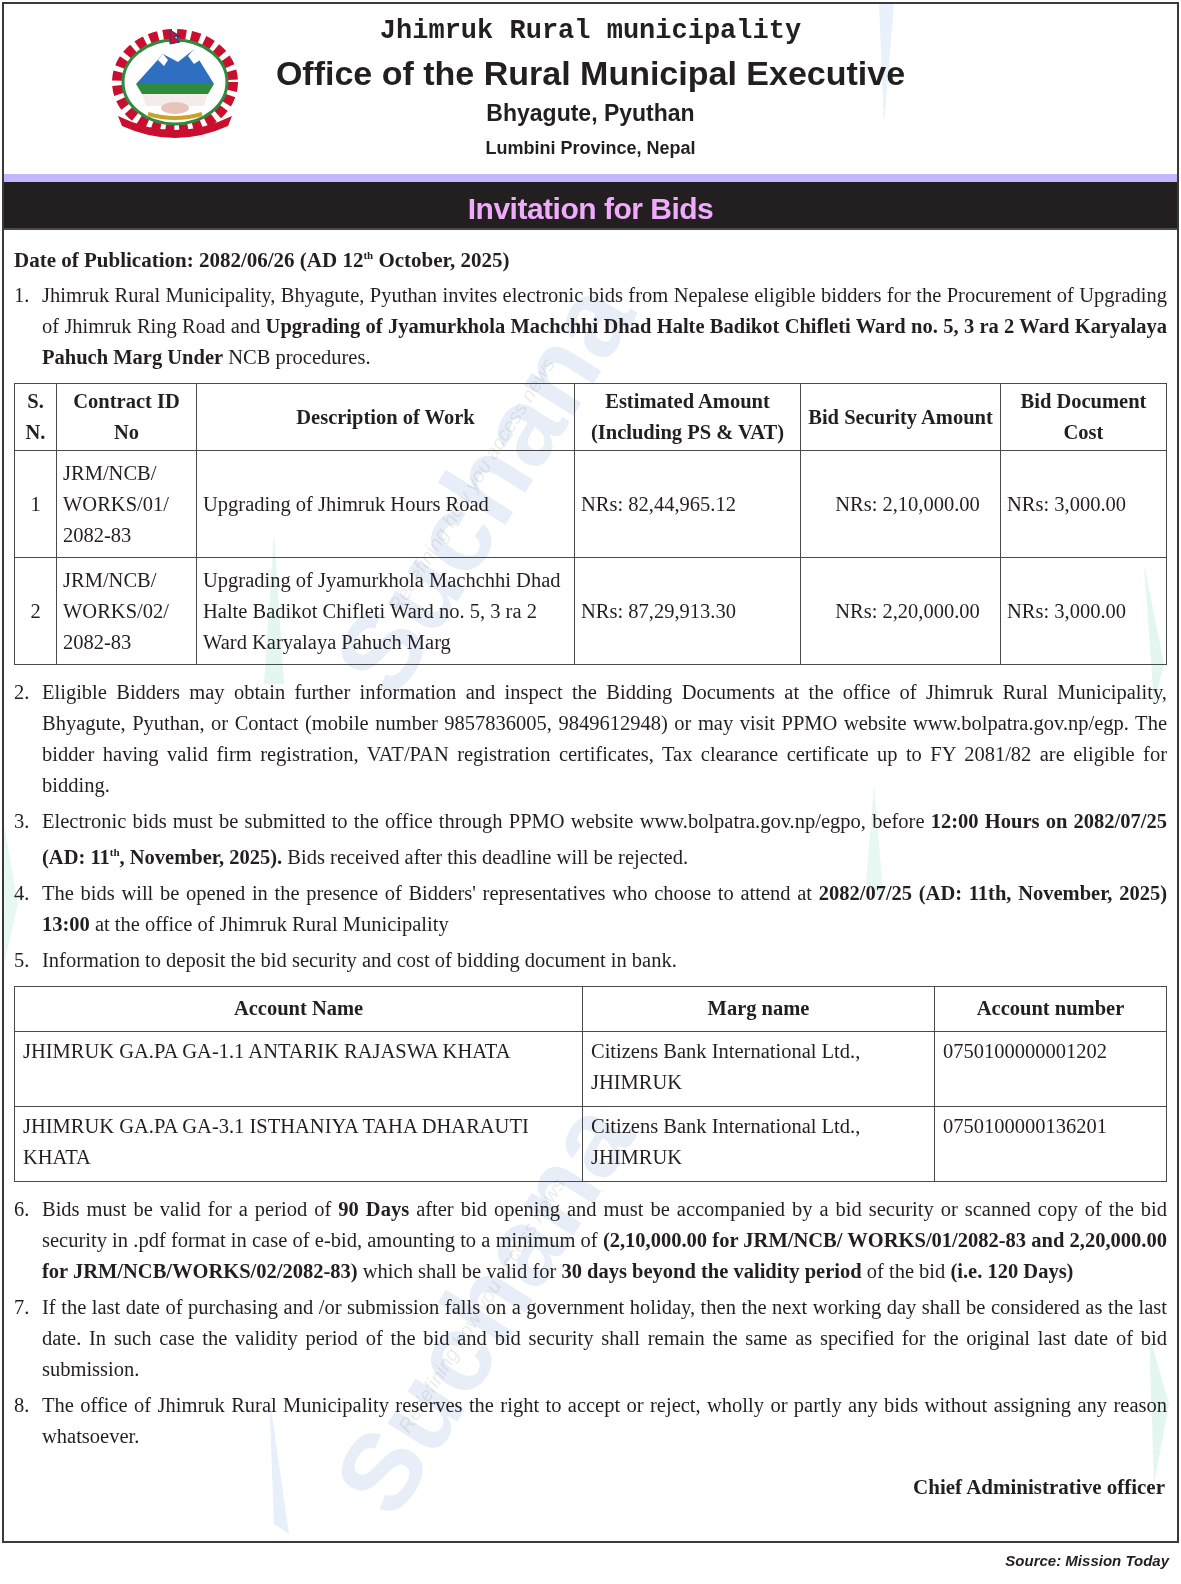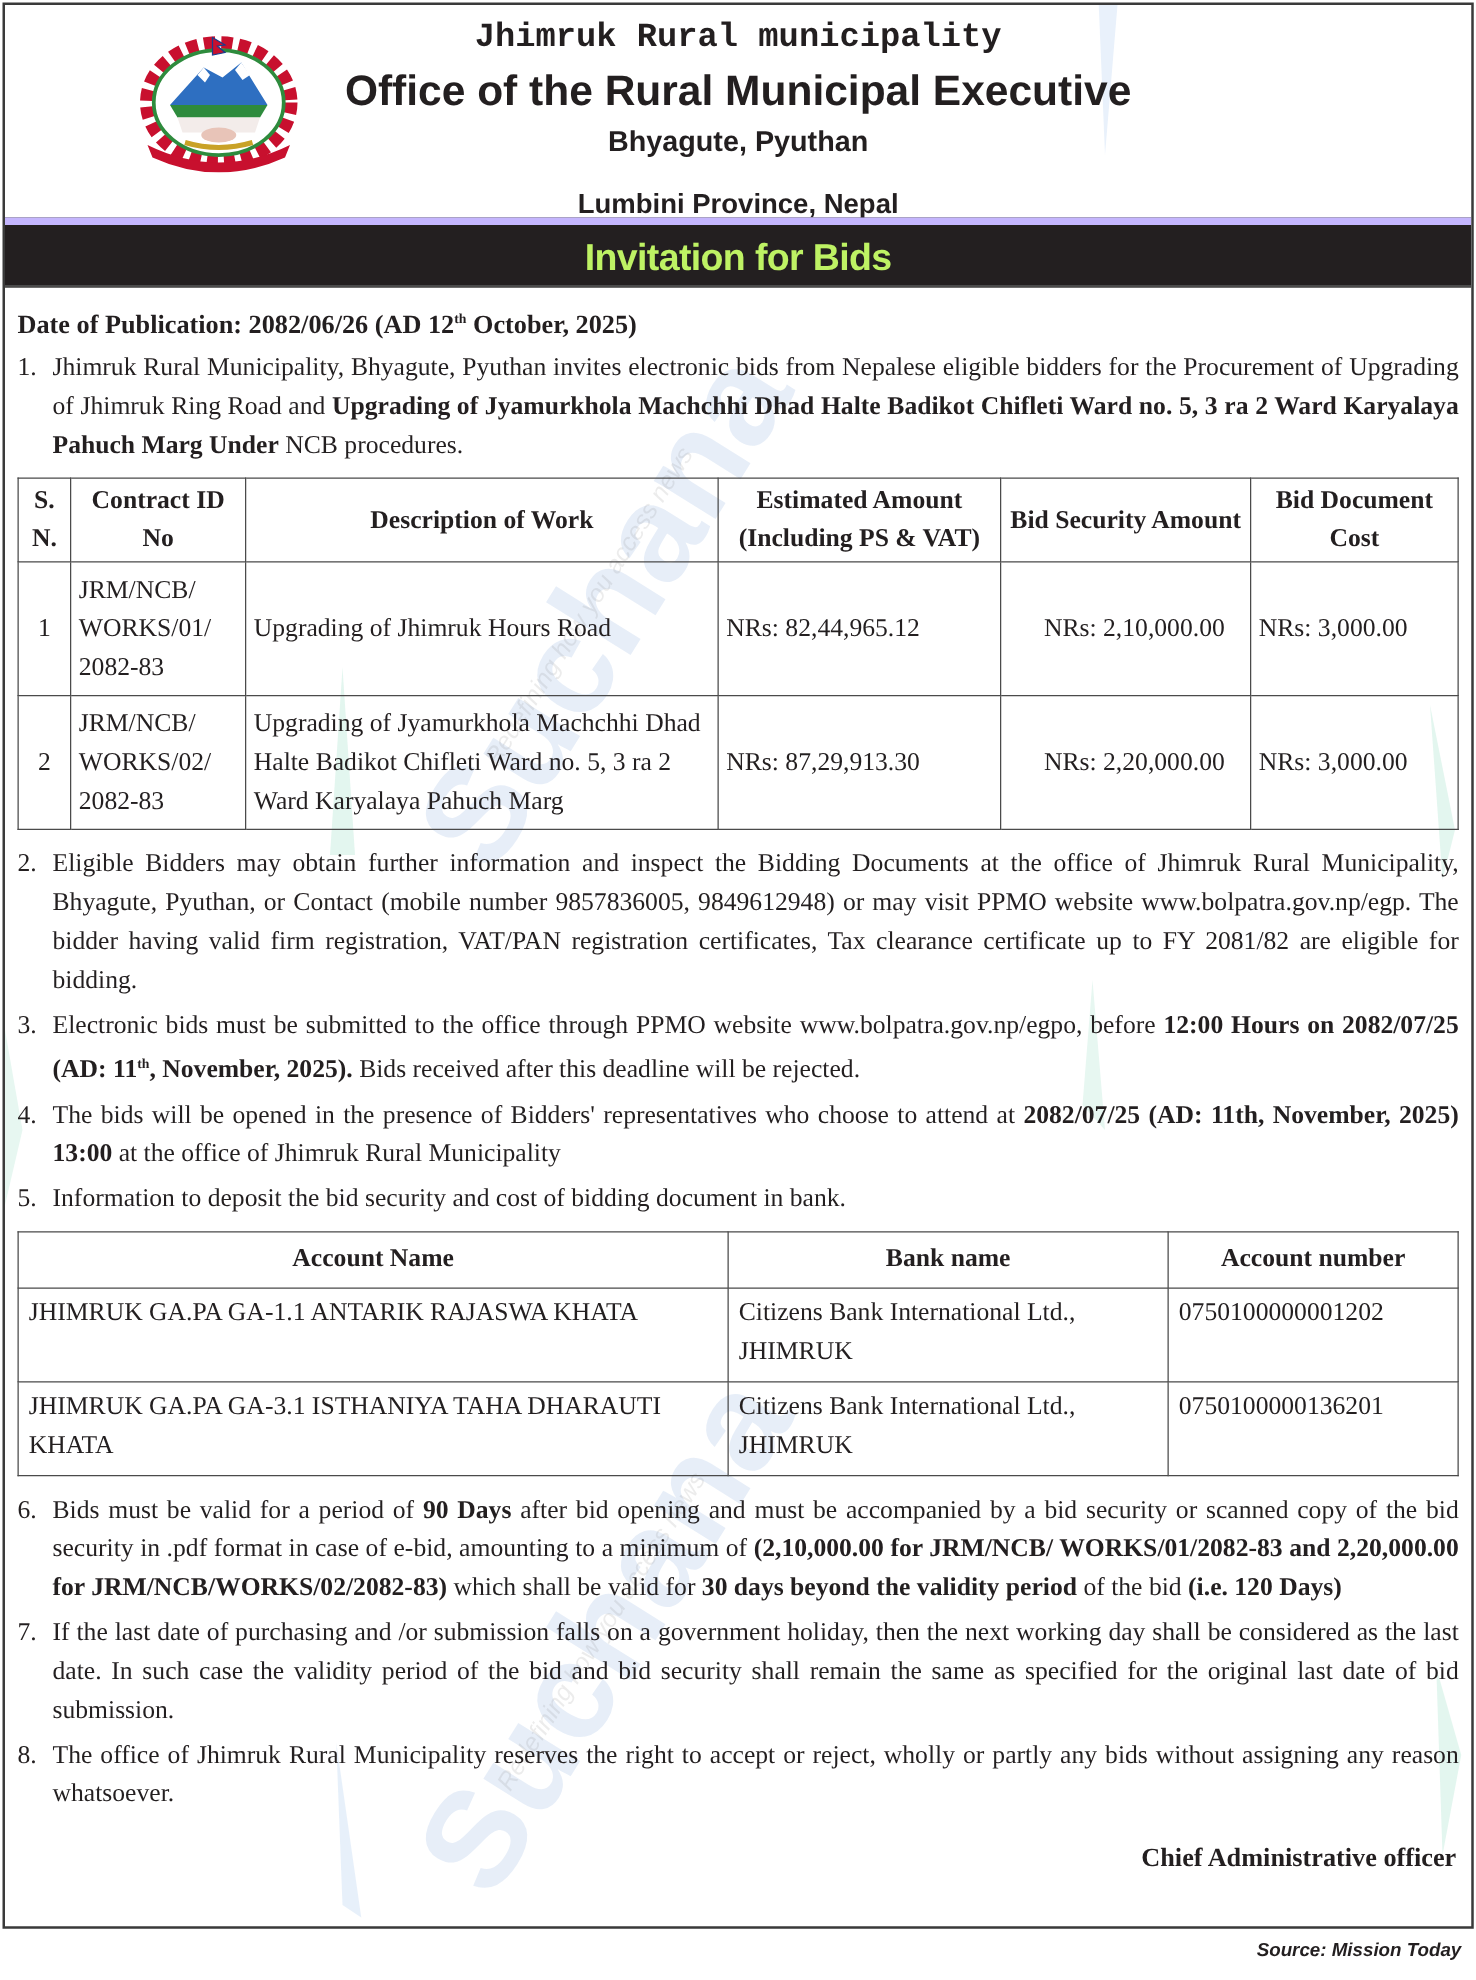--- a/index.html
+++ b/index.html
@@ -22,27 +22,27 @@
     color: rgba(120,120,120,0.14); font-size: 20px; transform: rotate(-58deg); white-space: nowrap;
   }
 
   
   .header { position: relative; height: 170px; z-index: 1; }
   .logo { position: absolute; left: 104px; top: 22px; width: 134px; height: 112px; }
   .hdr-line { position: absolute; left: 0; right: 0; text-align: center; font-family: "Liberation Sans", sans-serif; font-weight: bold; color: #231f20; }
   .hdr-1 { top: 12px; font-size: 27px; padding-left: 0; font-family: Liberation Mono, monospace; }
   .hdr-2 { top: 50px; font-size: 34px; }
   .hdr-3 { top: 96px; font-size: 23px; }
-  .hdr-4 { top: 134px; font-size: 22px; margin-top: 12px; }
+  .hdr-4 { top: 134px; font-size: 18px; }
 
   .banner {
-    position: relative; z-index: 1; height: 56px; background: #231f20; color: #bef264;
+    position: relative; z-index: 1; height: 56px; background: #231f20; color: #f0abfc;
     text-align: center; font-family: "Liberation Sans", sans-serif; font-weight: bold;
     font-size: 30px; line-height: 54px; letter-spacing: -0.5px;
-    border-top: 6px solid #c4b5fd; border-bottom: 2px solid #4a4a4a;
+    border-top: 8px solid #c4b5fd; border-bottom: 2px solid #4a4a4a;
   }
 
   .content { position: relative; z-index: 1; padding: 10px 10px 0 10px; font-size: 20.5px; line-height: 31px; }
   .pub-date { text-align: left; font-weight: bold; font-size: 21px; margin-bottom: 4px; font-family: Liberation Serif, serif; }
   .pub-date sup { font-size: 11px; }
 
   .para { display: flex; text-align: justify; margin-bottom: 5px; }
   .para .num { width: 28px; flex: 0 0 28px; }
   .para .txt { flex: 1; }
   .para b { font-weight: bold; }
@@ -176,21 +176,21 @@
 
     <div class="para">
       <span class="num">5.</span>
       <span class="txt">Information to deposit the bid security and cost of bidding document in bank.</span>
     </div>
 
     <table class="t2">
       <thead>
         <tr>
           <th class="c-acc">Account Name</th>
-          <th class="c-bank">Bank name</th>
+          <th class="c-bank">Marg name</th>
           <th>Account number</th>
         </tr>
       </thead>
       <tbody>
         <tr>
           <td>JHIMRUK GA.PA GA-1.1 ANTARIK RAJASWA KHATA</td>
           <td>Citizens Bank International Ltd., JHIMRUK</td>
           <td>0750100000001202</td>
         </tr>
         <tr>

